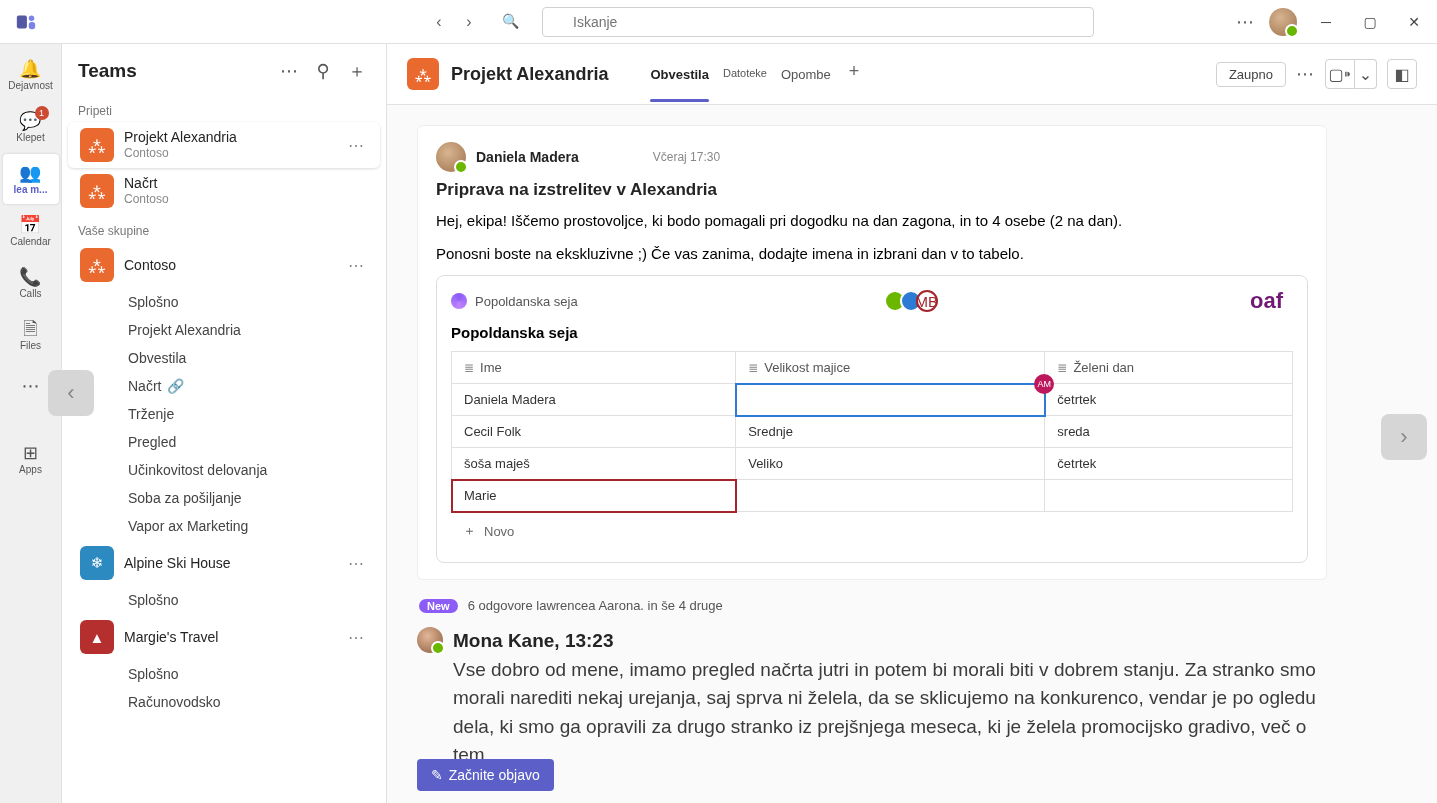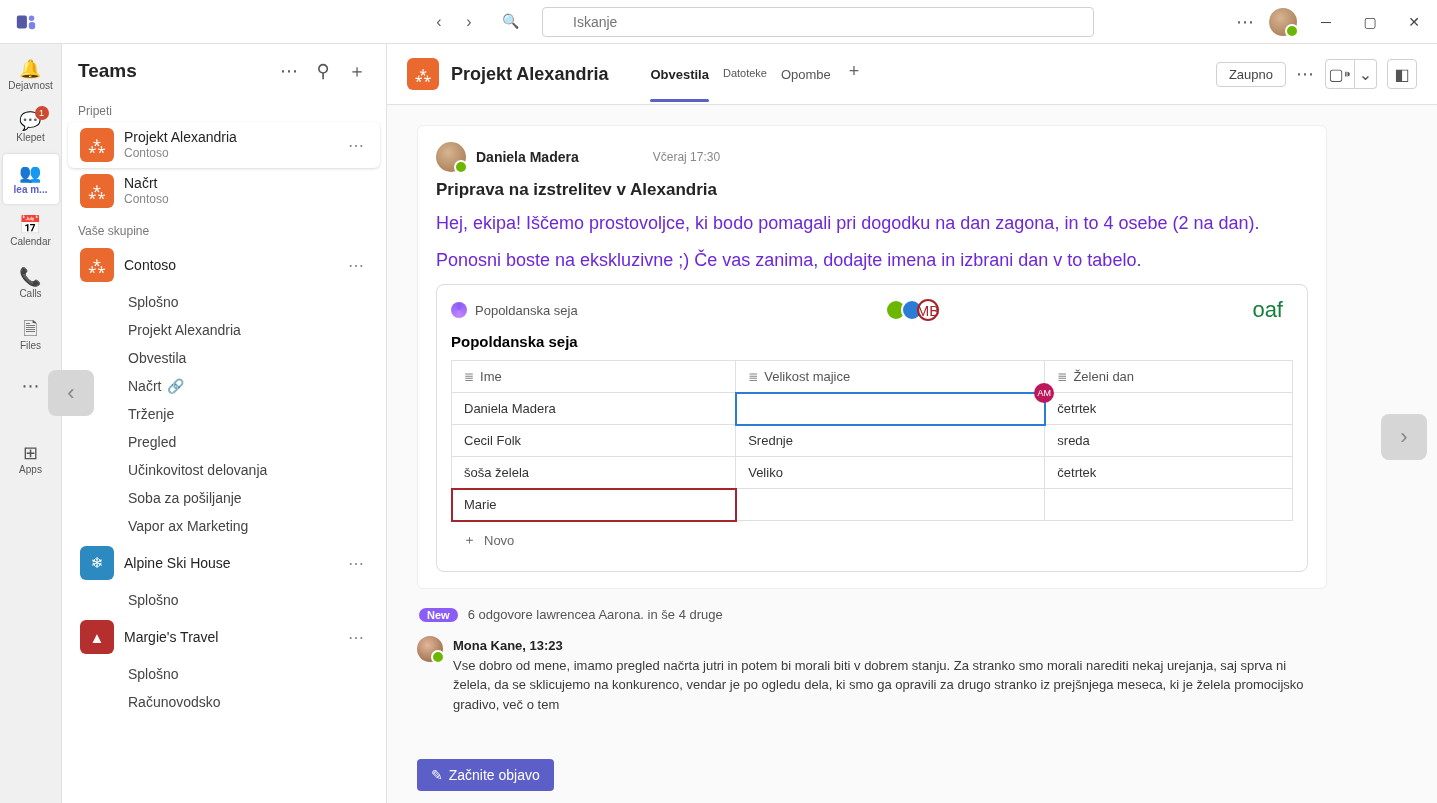--- a/index.html
+++ b/index.html
@@ -78,41 +78,41 @@
   .iconbtn-group .iconbtn:first-child { border-radius:4px 0 0 4px; }
   .iconbtn-group .iconbtn:last-child { border-radius:0 4px 4px 0; border-left:none; width:22px;}
 
   .scroll-area { flex:1; overflow-y:auto; padding:20px 110px 80px 30px; background:#fafafa; }
   .post-card { background:#fff; border:1px solid #eee; border-radius:6px; padding:16px 18px; margin-bottom:14px;}
   .post-head { display:flex; align-items:center; gap:10px; margin-bottom:8px;}
   .post-head .avatar { width:30px; height:30px; }
   .post-author { font-size:14px; font-weight:600; color:var(--text-dark);}
   .post-time { font-size:12px; color:#888; margin-left:64px;}
   .post-title { font-size:17px; font-weight:600; margin:8px 0 10px; color:var(--text-dark);}
-  .post-body { font-size:18px; color:#6d28d9; line-height:1.5; margin-bottom:10px;}
+  .post-body { font-size:15px; color:#000000; line-height:1.5; margin-bottom:10px;}
 
   .loop-card { border:1px solid #ddd; border-radius:8px; padding:12px 14px; margin-top:6px; background:#fff;}
   .loop-head { display:flex; align-items:center; gap:8px; font-size:13px; color:#555;}
   .loop-logo { width:16px;height:16px;border-radius:50%;background:conic-gradient(#8b5cf6,#c084fc,#8b5cf6);}
   .loop-avatars { margin-left:auto; display:flex; }
   .mini-av { width:22px; height:22px; border-radius:50%; border:2px solid #fff; margin-left:-6px; display:flex;align-items:center;justify-content:center; font-size:15px; color:#fff;}
   .loop-title { font-size:15px; font-weight:600; margin:10px 0; }
-  .oaf { margin-left:auto; font-size:22px; color:#15803d; font-weight:400; margin-right:10px;}
+  .oaf { margin-left:auto; font-size:22px; color:#701a75; font-weight:700; margin-right:10px;}
   .tbl { width:100%; border-collapse:collapse; font-size:13px; color:#333;}
   .tbl th, .tbl td { border:1px solid #e0e0e0; padding:8px 12px; text-align:left; position:relative;}
   .tbl th { font-weight:400; color:#555; background:#fff;}
   .th-ico { color:#888; font-size:12px; margin-right:6px;}
   .cell-blue { outline:2px solid var(--blue-border); outline-offset:-1px; }
   .cell-red { outline:2px solid #a4262c; outline-offset:-1px; }
   .cur-badge { position:absolute; top:-10px; right:-10px; width:20px;height:20px; border-radius:50%; font-size:9px; display:flex;align-items:center;justify-content:center; color:#fff;}
   .addrow { padding:10px 12px; color:#666; font-size:13px; cursor:pointer; display:flex; align-items:center; gap:8px;}
 
   .replies-line { display:flex; align-items:center; gap:10px; font-size:13px; color:#555; padding:4px 2px 8px;}
   .new-pill { background:#8b5cf6; color:#fff; font-size:11px; padding:1px 8px; border-radius:10px; font-weight:600;}
-  .reply { display:flex; gap:10px; padding:6px 0; font-size:13px; }
+  .reply { display:flex; gap:10px; padding:6px 0; font-size:19px; }
   .reply .avatar { width:26px; height:26px; flex-shrink:0;}
   .reply-text { color:#3b3b3b; line-height:1.5;}
   .reply-head { font-weight:600; color:var(--text-dark);}
 
   .compose-btn { position:absolute; left:30px; bottom:12px; background:#5b5fc7; color:#fff; border:none; border-radius:4px; padding:8px 14px; font-size:14px; cursor:pointer; display:flex; align-items:center; gap:6px;}
 
   .edge-btn { position:absolute; top:370px; width:46px; height:46px; border-radius:8px; background:#d6d6d6; display:flex; align-items:center; justify-content:center; color:#888; font-size:22px; cursor:pointer;}
   .edge-left { left:48px; }
   .edge-right { right:10px; }
 </style>
@@ -339,21 +339,21 @@
                     <span class="cur-badge" style="background:#be185d;">AM</span>
                   </td>
                 <td>četrtek</td>
               </tr>
               <tr>
                 <td>Cecil Folk</td>
                 <td>Srednje</td>
                 <td>sreda</td>
               </tr>
               <tr>
-                <td>šoša želela</td>
+                <td>šoša maješ</td>
                 <td>Veliko</td>
                 <td>četrtek</td>
               </tr>
               <tr>
                 <td class="cell-red">Marie</td>
                 <td></td>
                 <td></td>
               </tr>
             </tbody>
           </table>

